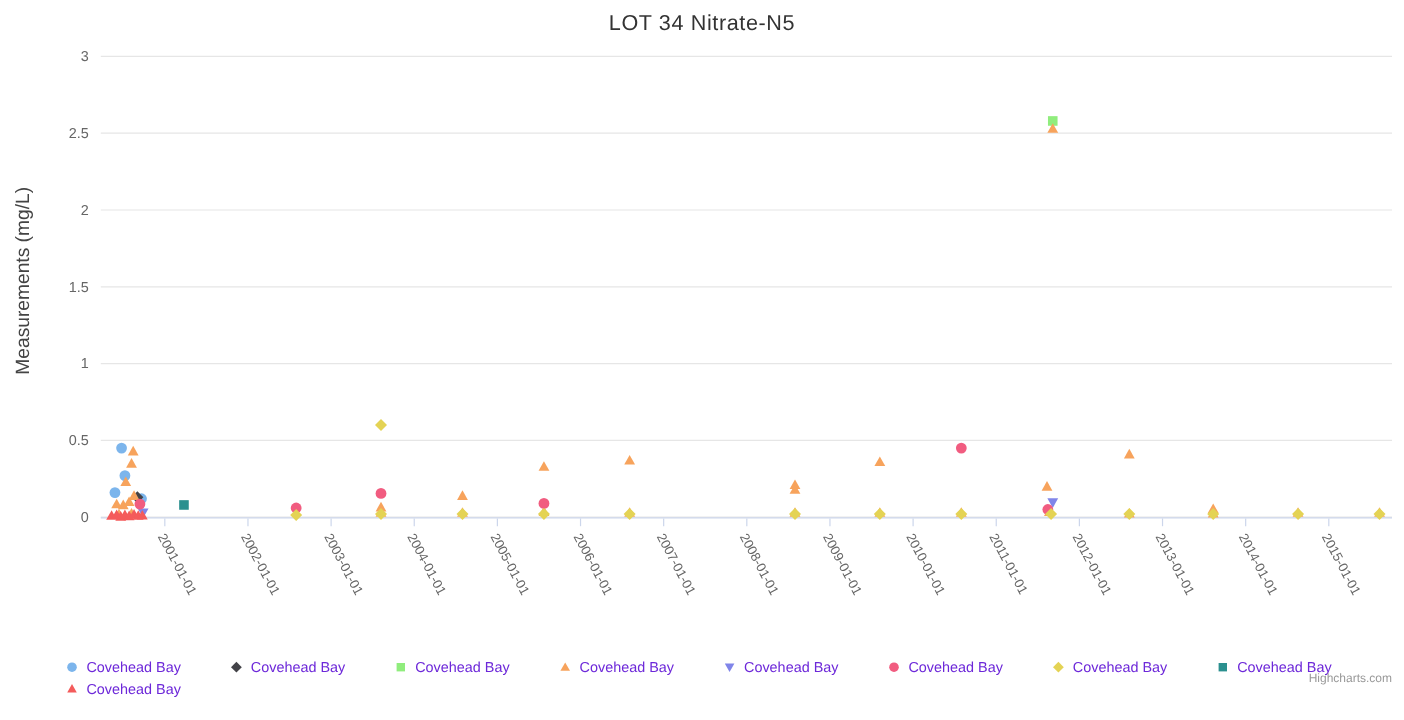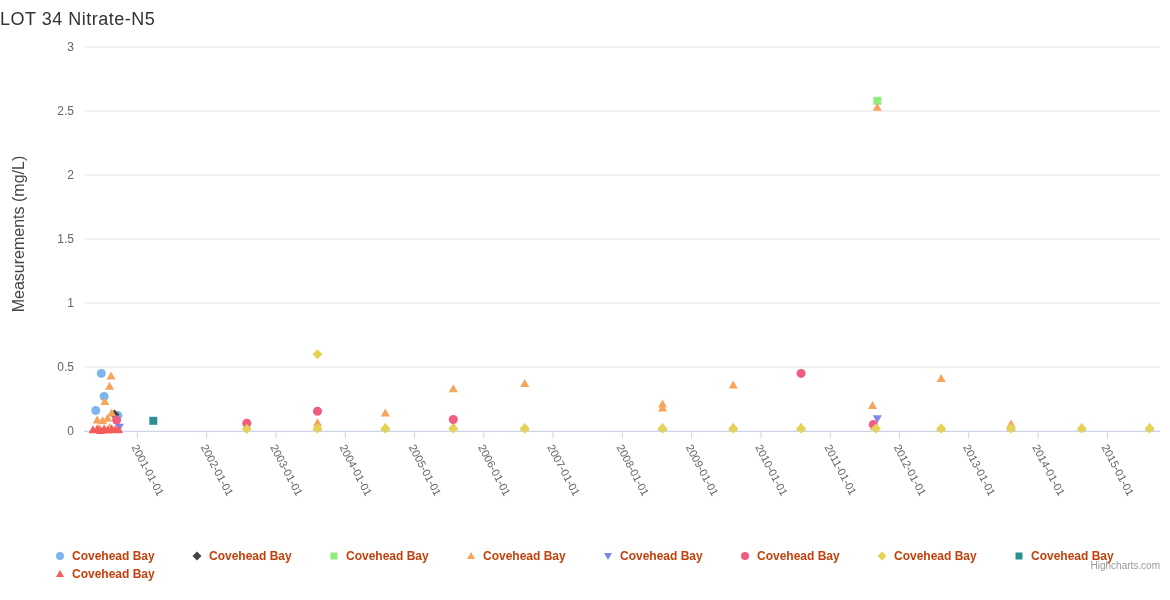--- a/index.html
+++ b/index.html
@@ -1,24 +1,24 @@
 <!DOCTYPE html>
 <html><head>
 <meta charset="utf-8">
 <style>
   html,body{margin:0;padding:0;background:#ffffff;}
   body{font-family:"Liberation Sans","DejaVu Sans",sans-serif;}
   .chart{position:relative;width:1170px;height:600px;background:#ffffff;overflow:hidden;}
-  .chart-title{position:absolute;top:9px;left:0;width:100%;text-align:left;
+  .chart-title{position:absolute;top:9px;left:0;width:100%;text-align:center;
     font-size:18px;color:#333333;letter-spacing:0.5px;}
   svg.plot{position:absolute;top:0;left:0;display:block;}
   .legend{position:absolute;top:547px;left:54px;width:1104px;display:flex;flex-wrap:wrap;row-gap:1px;}
   .legend-item{width:137px;display:flex;align-items:center;height:17px;cursor:pointer;}
   .legend-item svg{display:block;margin-right:6px;flex:none;}
-  .legend-item span{font-size:12px;font-weight:bold;color:#c2410c;white-space:nowrap;}
+  .legend-item span{font-size:12px;font-weight:normal;color:#6d28d9;white-space:nowrap;}
   .credit{position:absolute;top:560px;right:10px;font-size:10px;color:#999999;cursor:pointer;}
 </style>
 </head>
 <body>
 
 <div class="chart">
   <div class="chart-title">LOT 34 Nitrate-N5</div>
 
   <svg id="plot" class="plot" width="1170" height="545">
     <text transform="translate(24 234) rotate(-90)" text-anchor="middle" fill="#444444" font-size="16px">Measurements (mg/L)</text>

